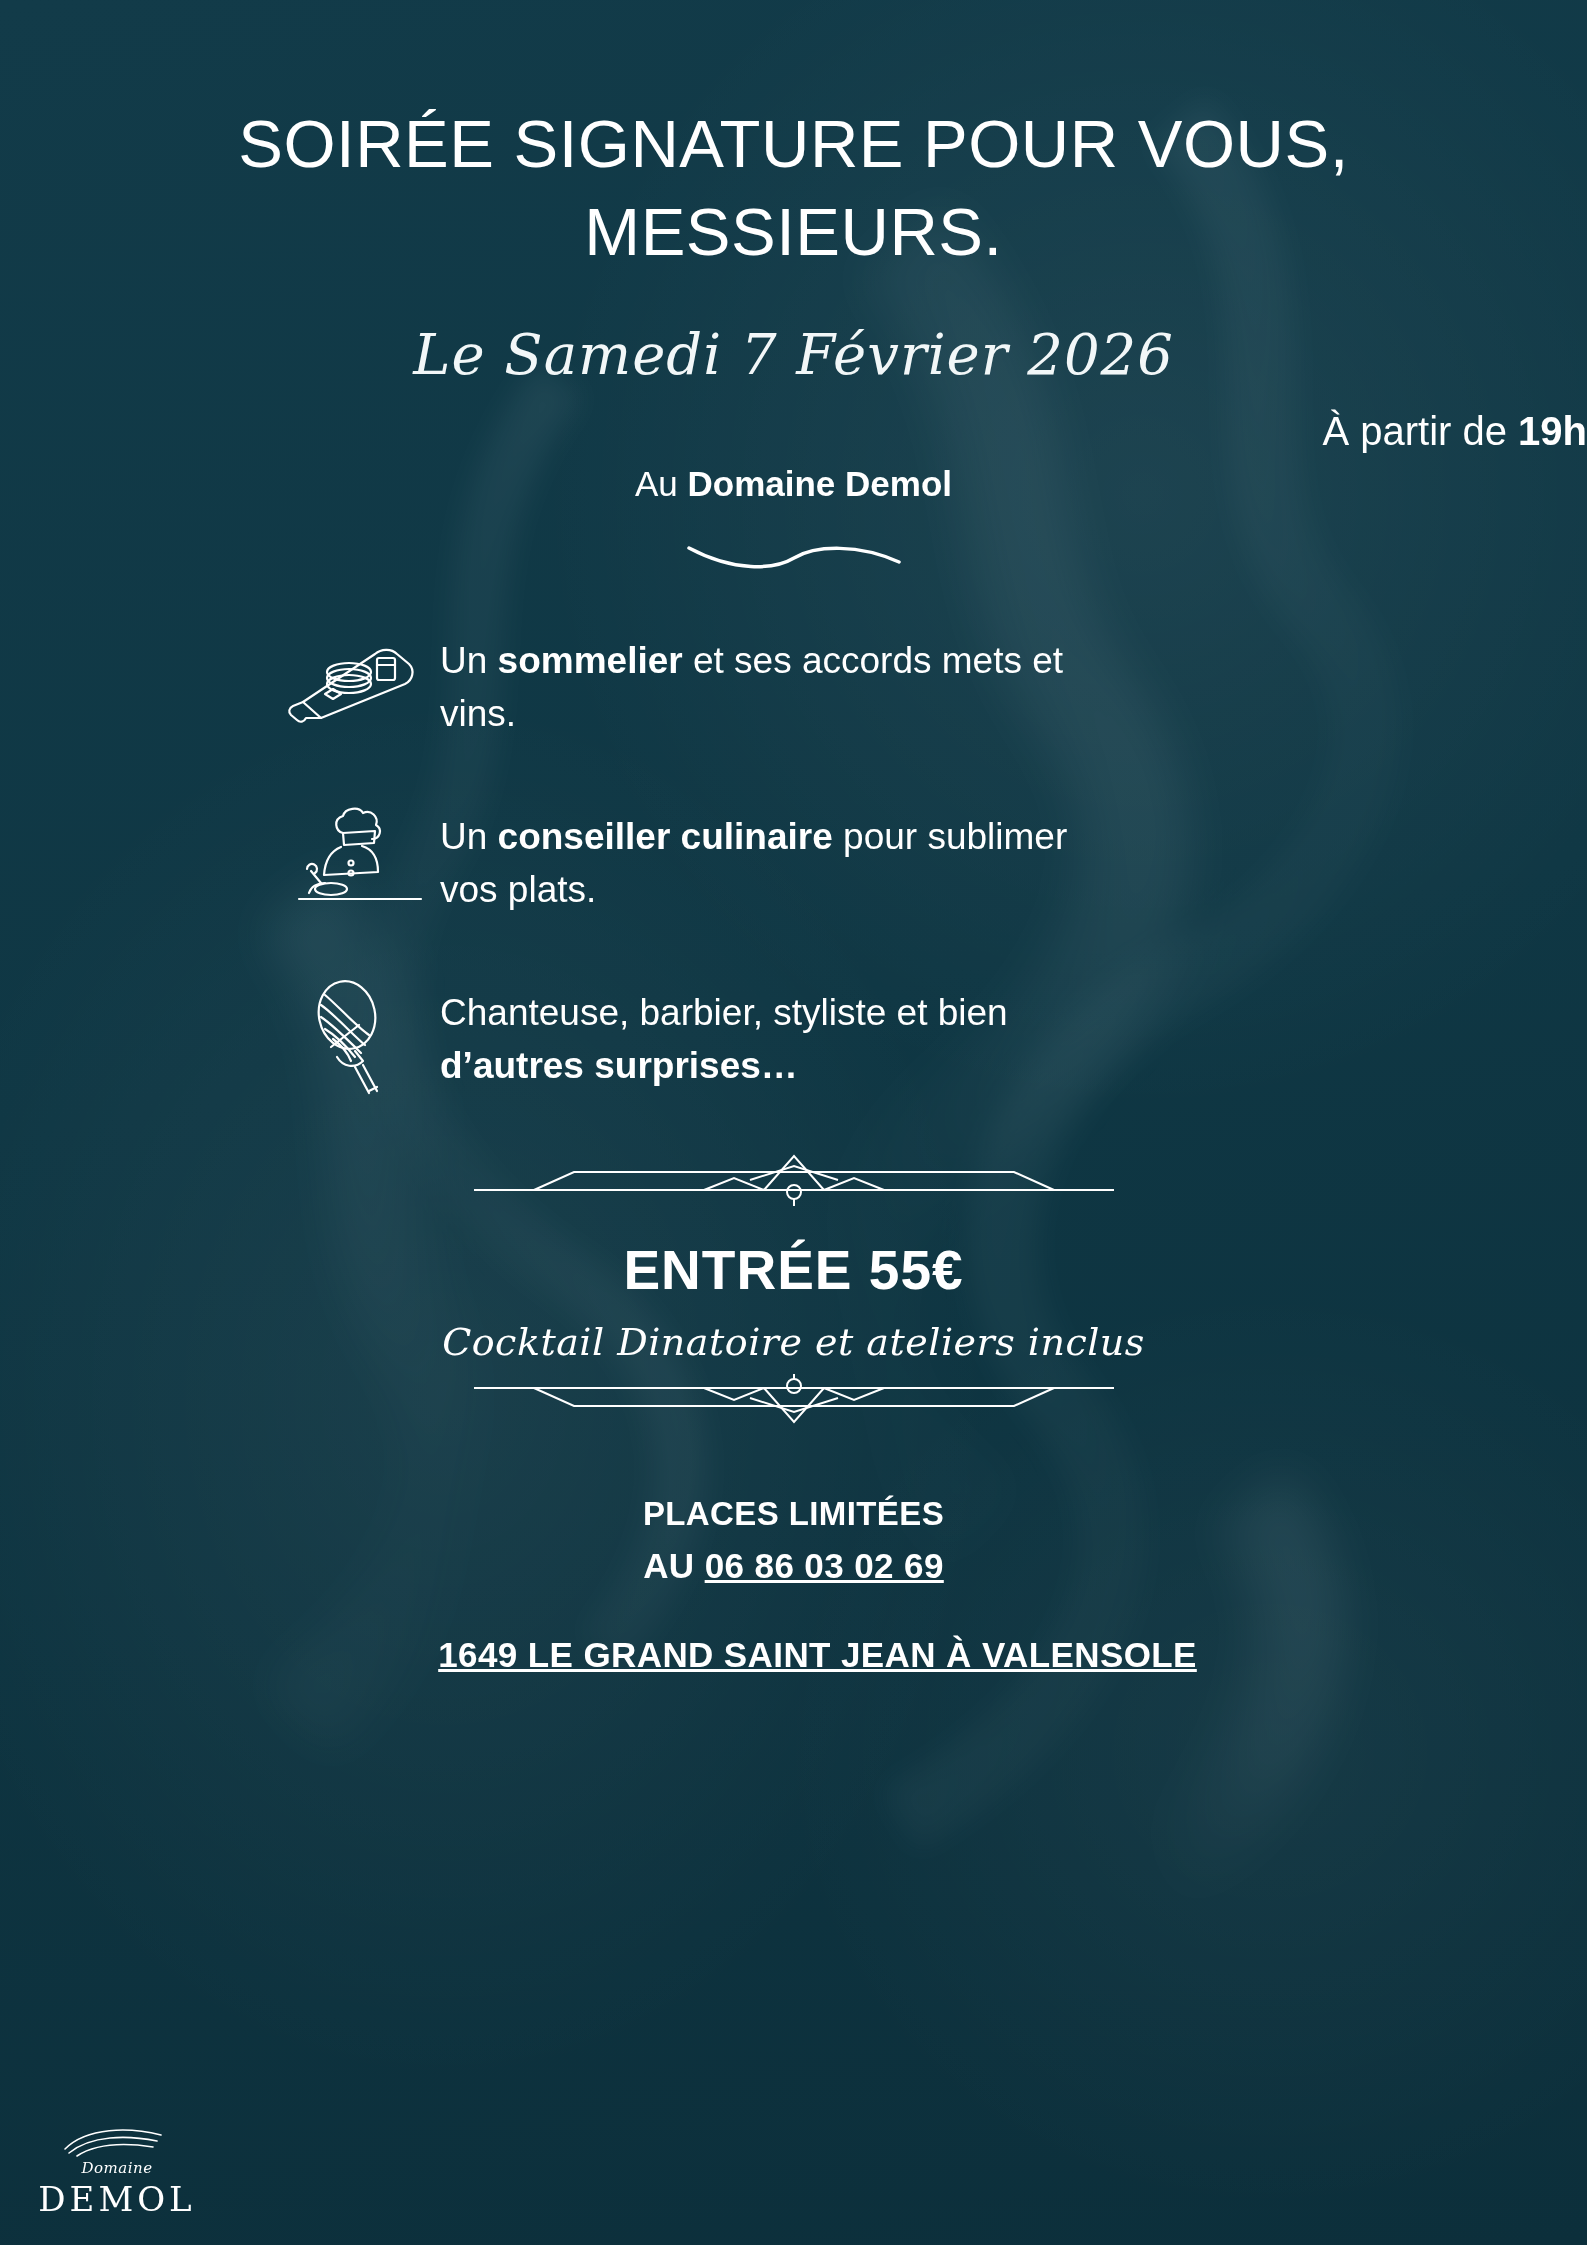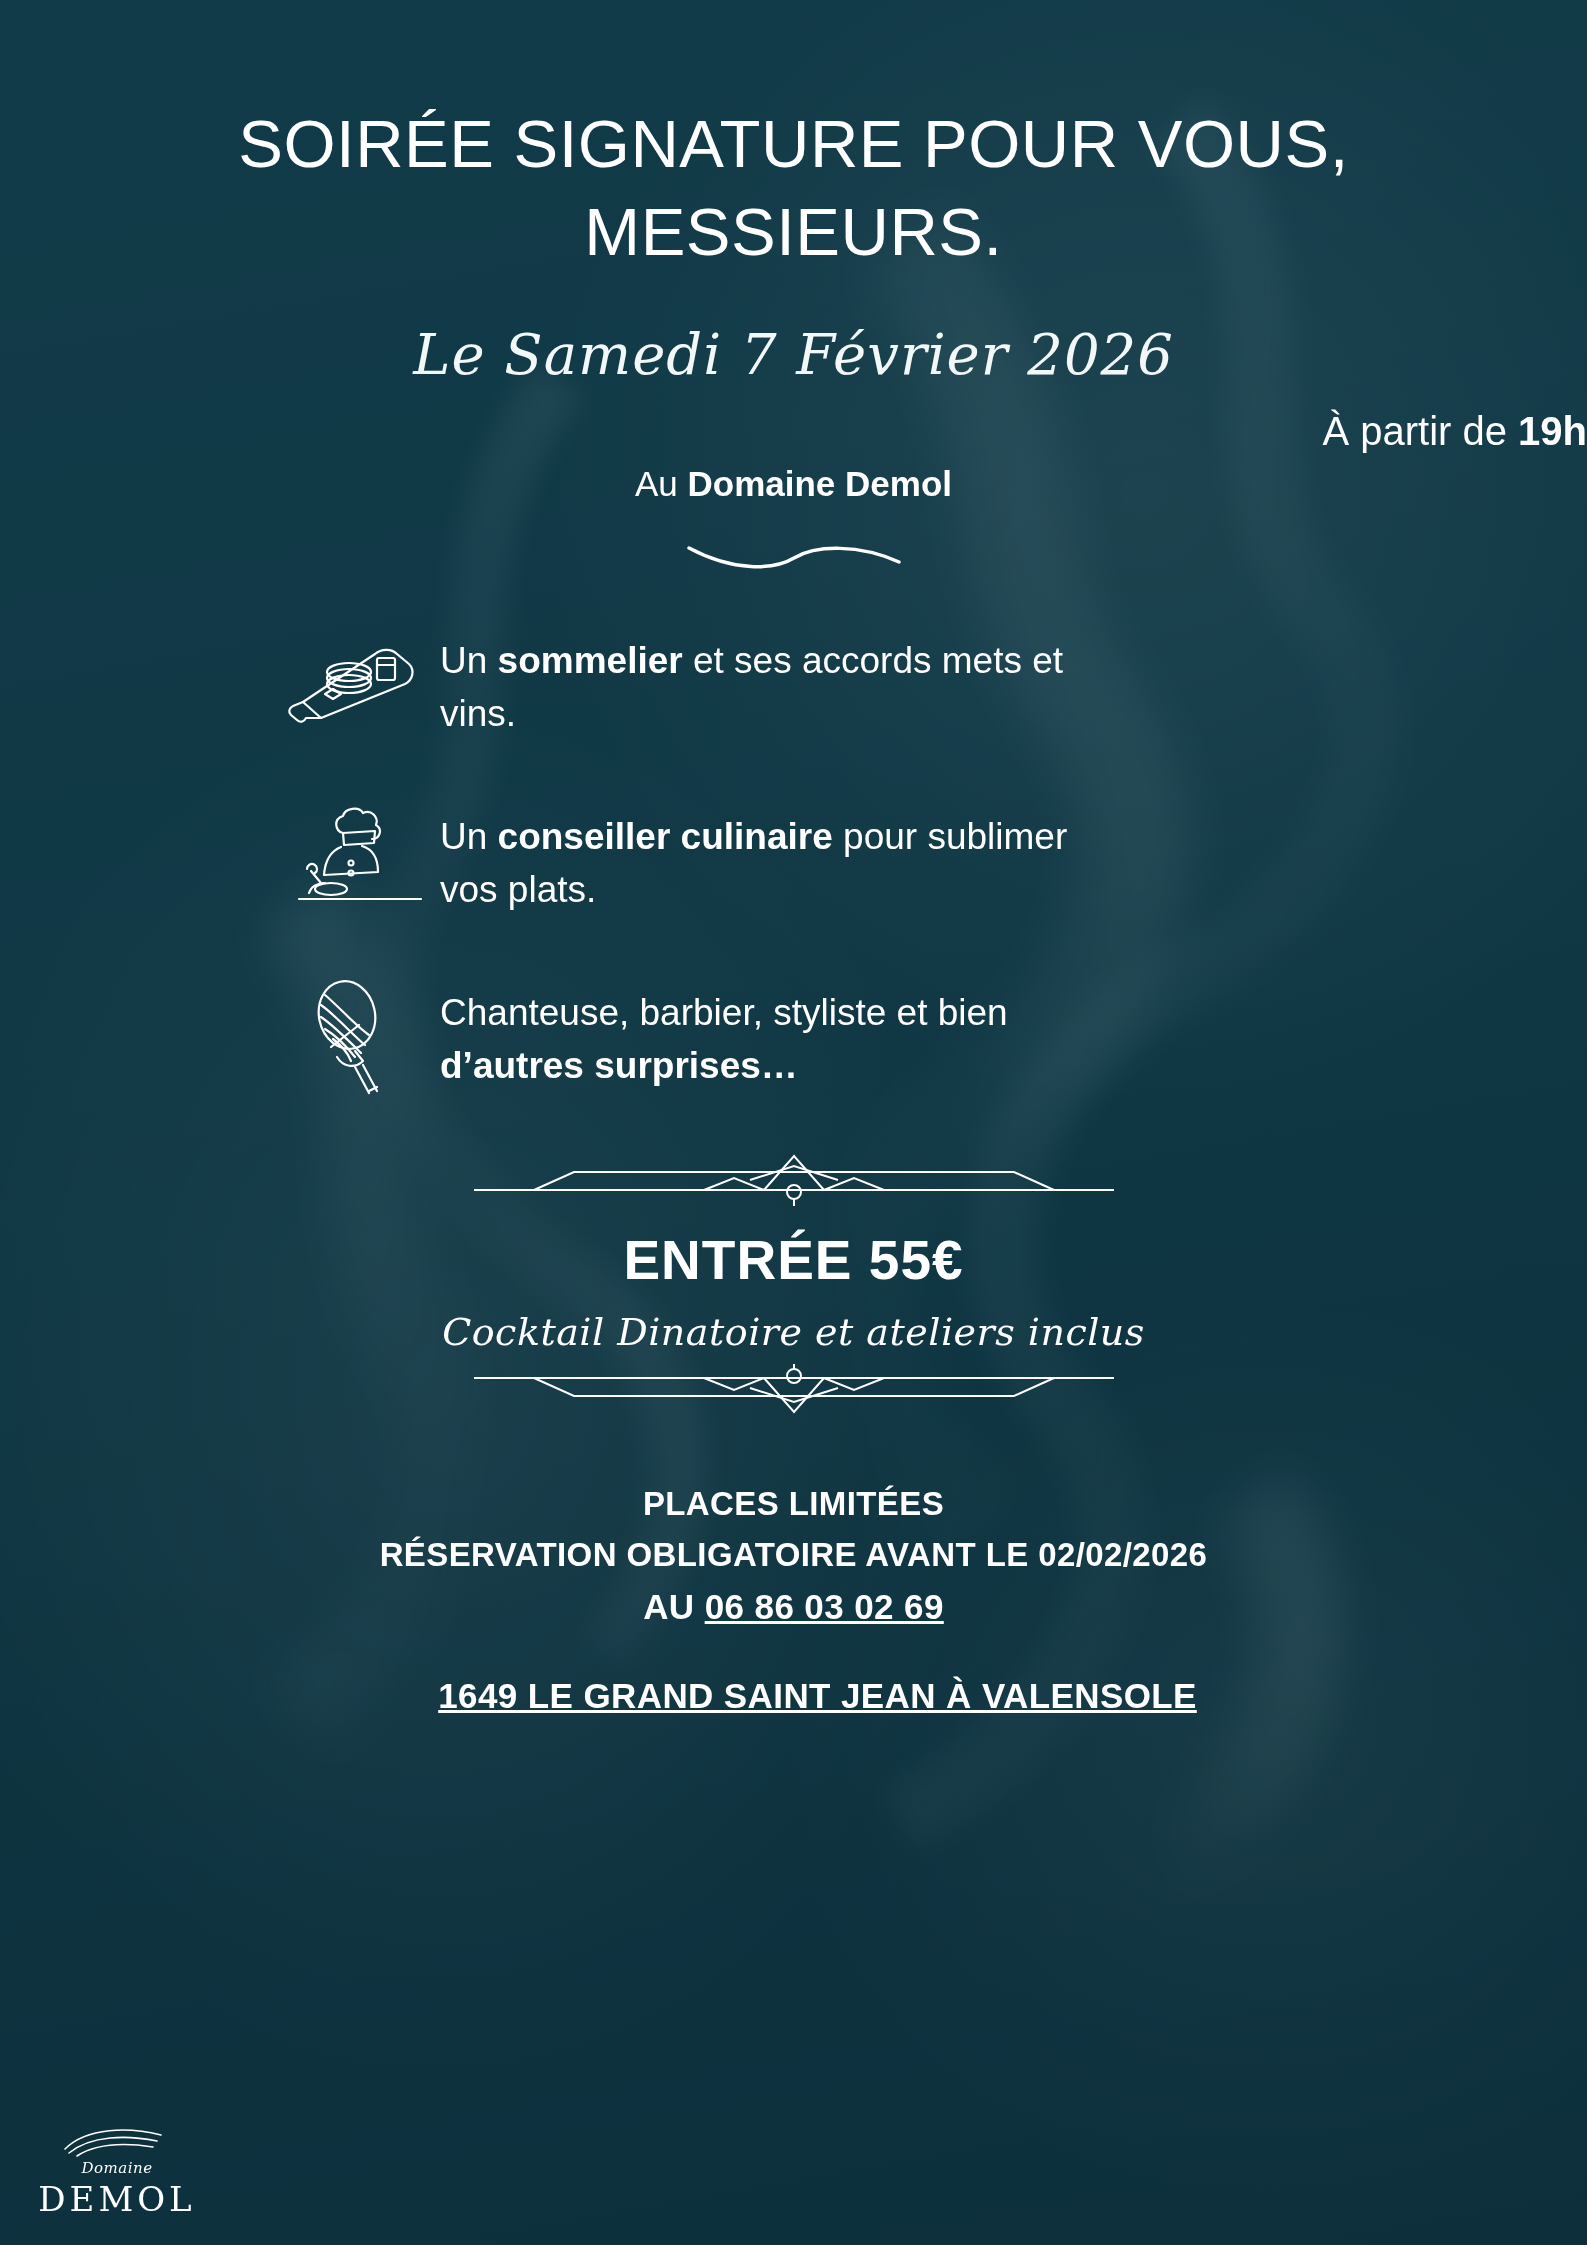--- a/index.html
+++ b/index.html
@@ -110,21 +110,21 @@
   
   .ornament-wrap {
     text-align: center;
     margin-top: 10px;
   }
   .price {
     text-align: center;
     font-size: 55px;
     font-weight: bold;
     letter-spacing: 1px;
-    margin-top: 16px;
+    margin-top: 26px;
   }
   .price-sub {
     text-align: center;
     font-family: "DejaVu Serif", serif;
     font-style: italic;
     font-size: 38px;
     margin-top: 18px;
     letter-spacing: 0.5px;
   }
 
@@ -327,21 +327,20 @@
         <circle cx="330" cy="12" r="7"></circle>
         <path d="M330,5 L330,0"></path>
         <path d="M240,14 L270,26 L300,14"></path>
         <path d="M360,14 L390,26 L420,14"></path>
       </g>
     </svg>
   </div>
 
   <div class="footer">
     <div class="footer-line">PLACES LIMITÉES</div>
-    <div class="footer-line">RÉSERVATION OBLIGATOIRE AVANT LE 02/02/2026</div>
     <div class="footer-line big">
       <span>AU </span><span class="u">06 86 03 02 69</span>
     </div>
     <div class="address">1649 LE GRAND SAINT JEAN À VALENSOLE</div>
   </div>
 
 </div>
 
 <div class="logo">
   <svg width="120" height="34" viewBox="0 0 120 34" aria-hidden="true">

